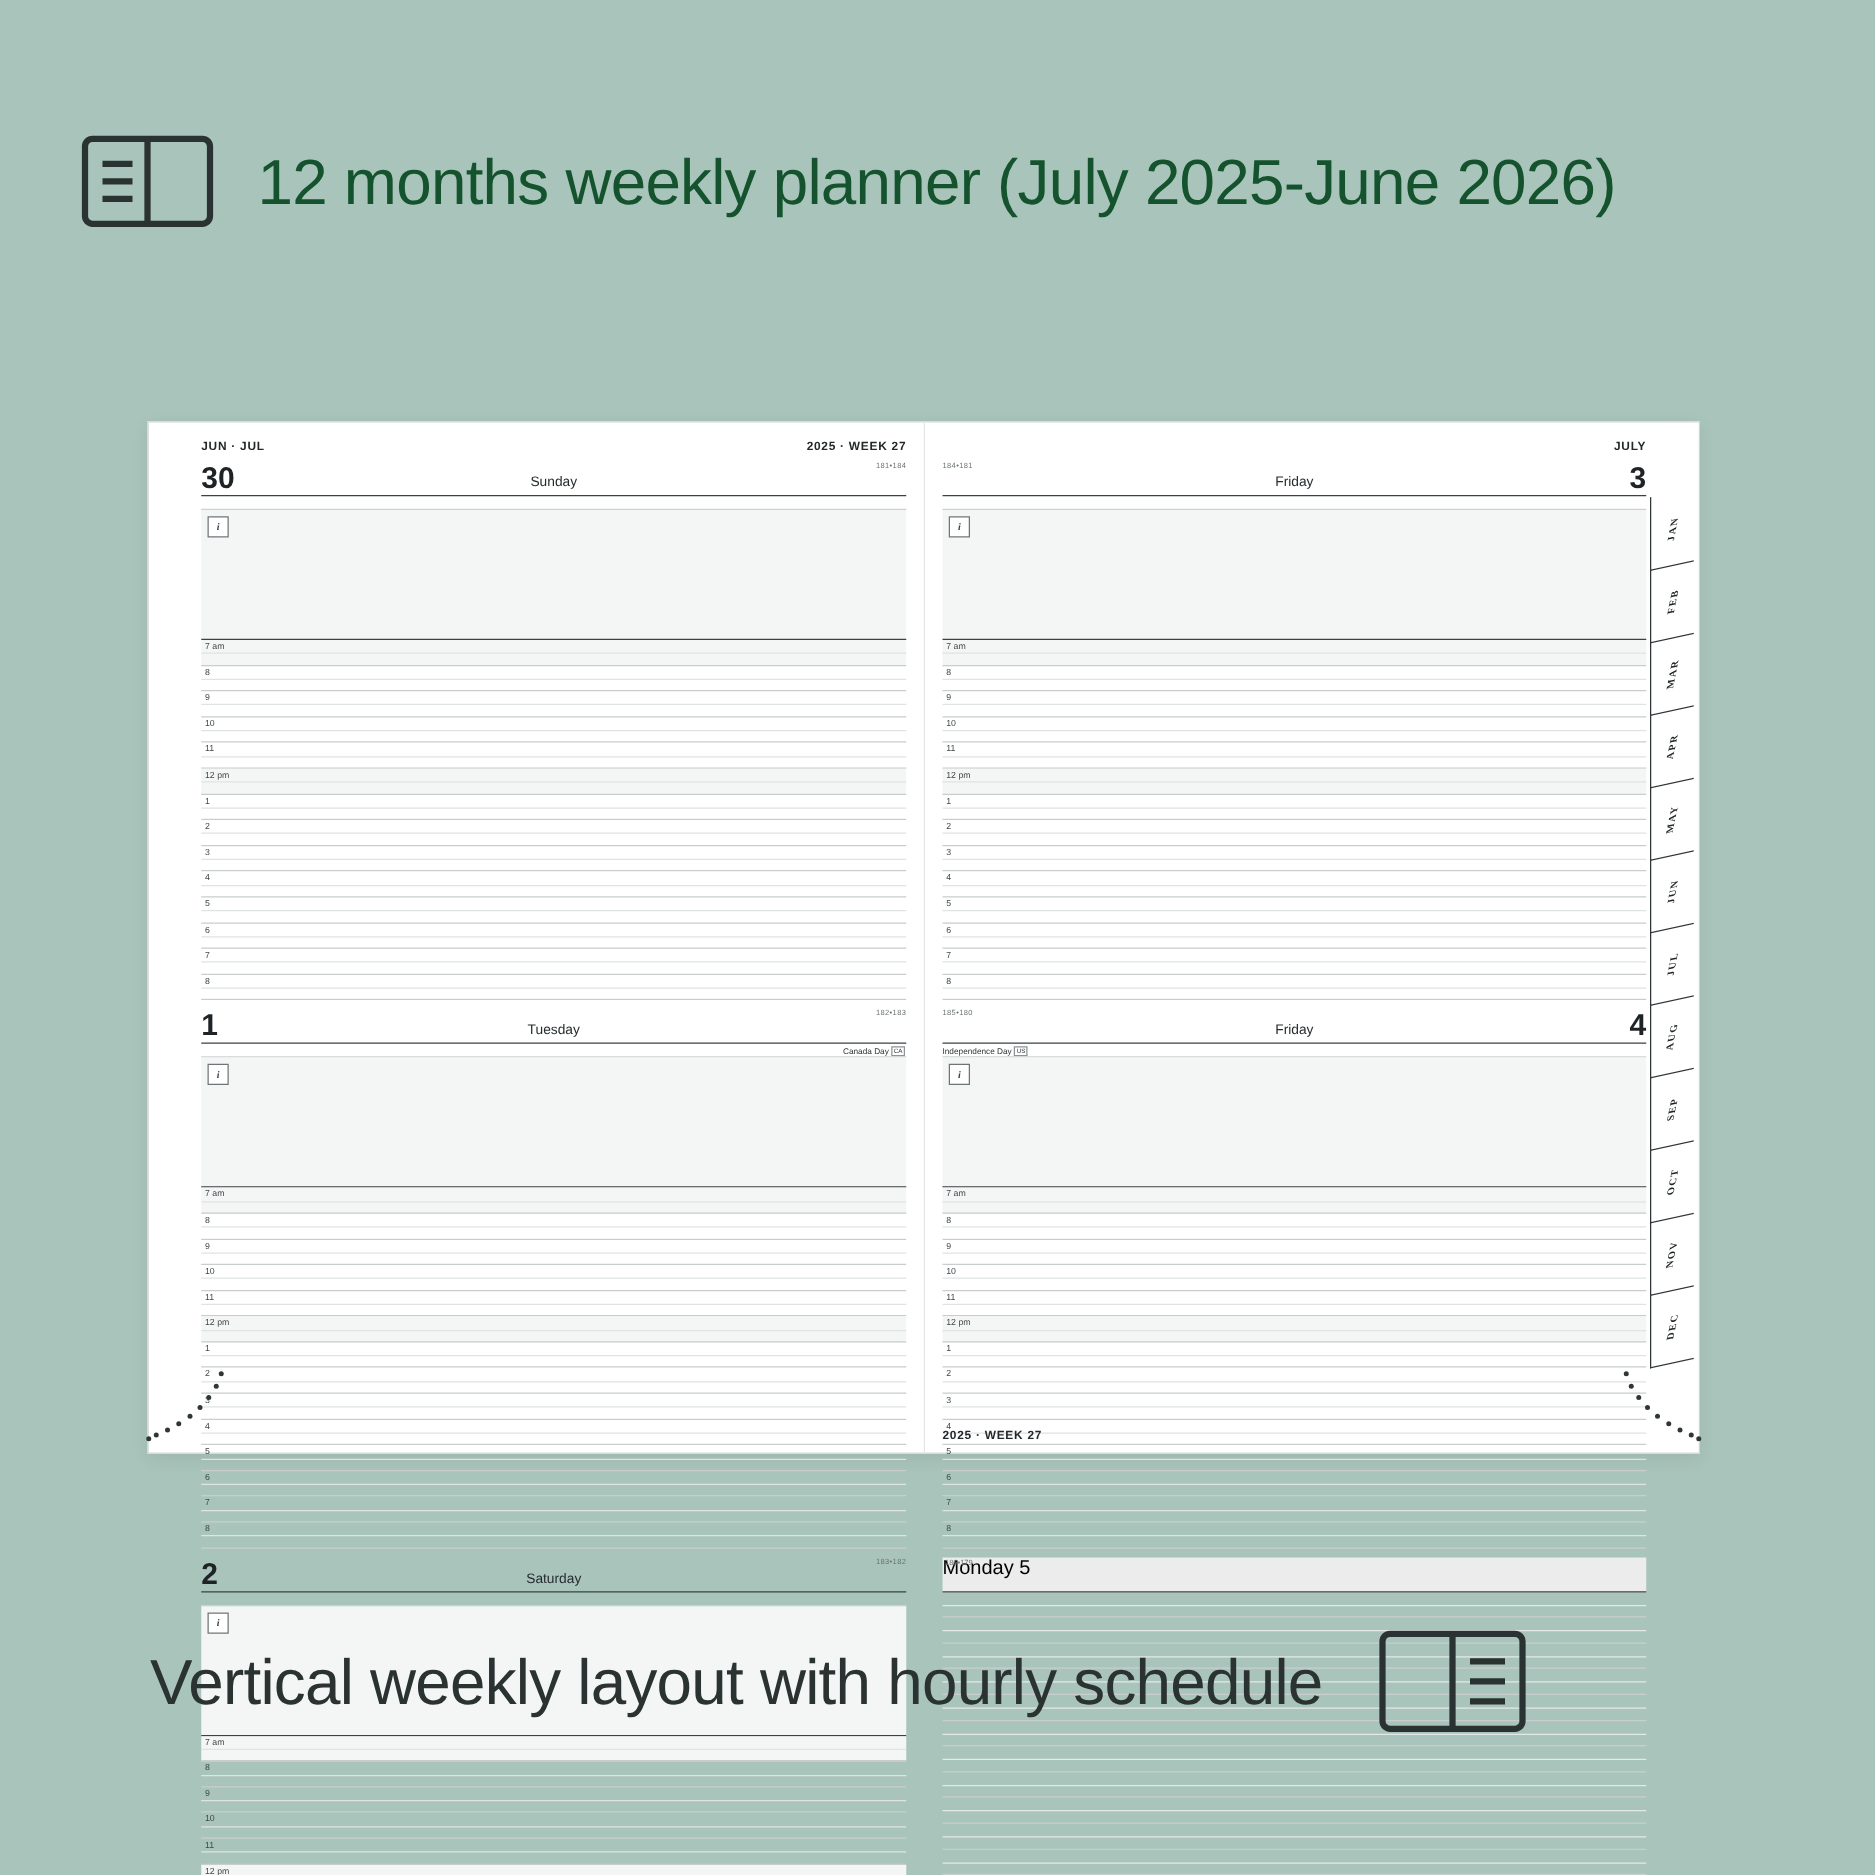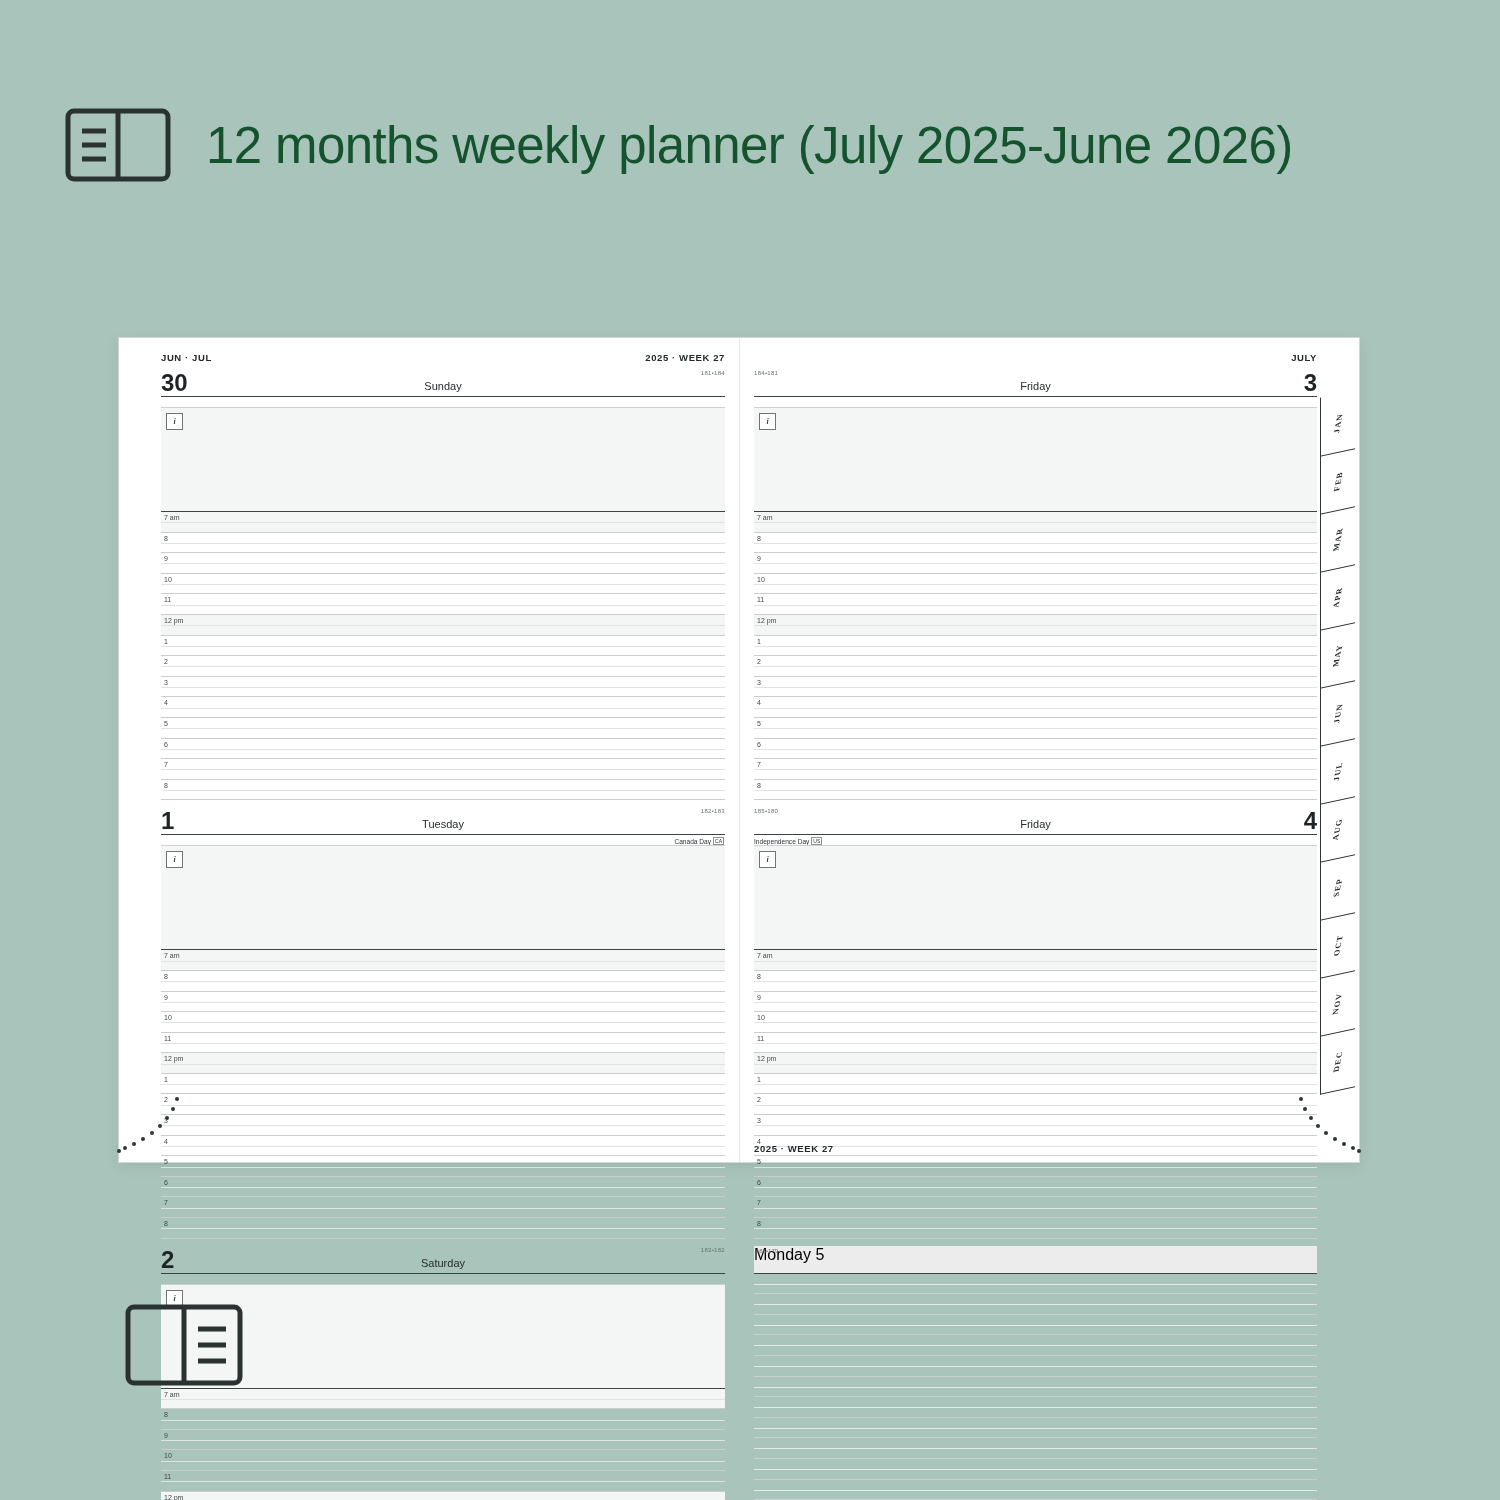--- a/index.html
+++ b/index.html
@@ -998,20 +998,21 @@
       <div class="dot" style="right:43px; top:30px;"></div>
       <div class="dot" style="right:50px; top:22px;"></div>
       <div class="dot" style="right:56px; top:13px;"></div>
       <div class="dot" style="right:60px; top:3px;"></div>
       <div class="dot" style="right:2px;  top:55px;"></div>
     </div>
   </div>
 </div>
 
 <div class="bottom-head">
+  <span class="bottom-text">Vertical weekly layout with hourly schedule</span>
   <span class="book-icon">
     <svg width="128" height="108" viewBox="0 0 128 108">
       <rect x="8" y="16" width="112" height="76" rx="6" ry="6" fill="none" stroke="#2a3331" stroke-width="5"></rect>
       <line x1="64" y1="16" x2="64" y2="92" stroke="#2a3331" stroke-width="5"></line>
       <line x1="78" y1="38" x2="106" y2="38" stroke="#2a3331" stroke-width="5"></line>
       <line x1="78" y1="54" x2="106" y2="54" stroke="#2a3331" stroke-width="5"></line>
       <line x1="78" y1="70" x2="106" y2="70" stroke="#2a3331" stroke-width="5"></line>
     </svg>
   </span>
 </div>

